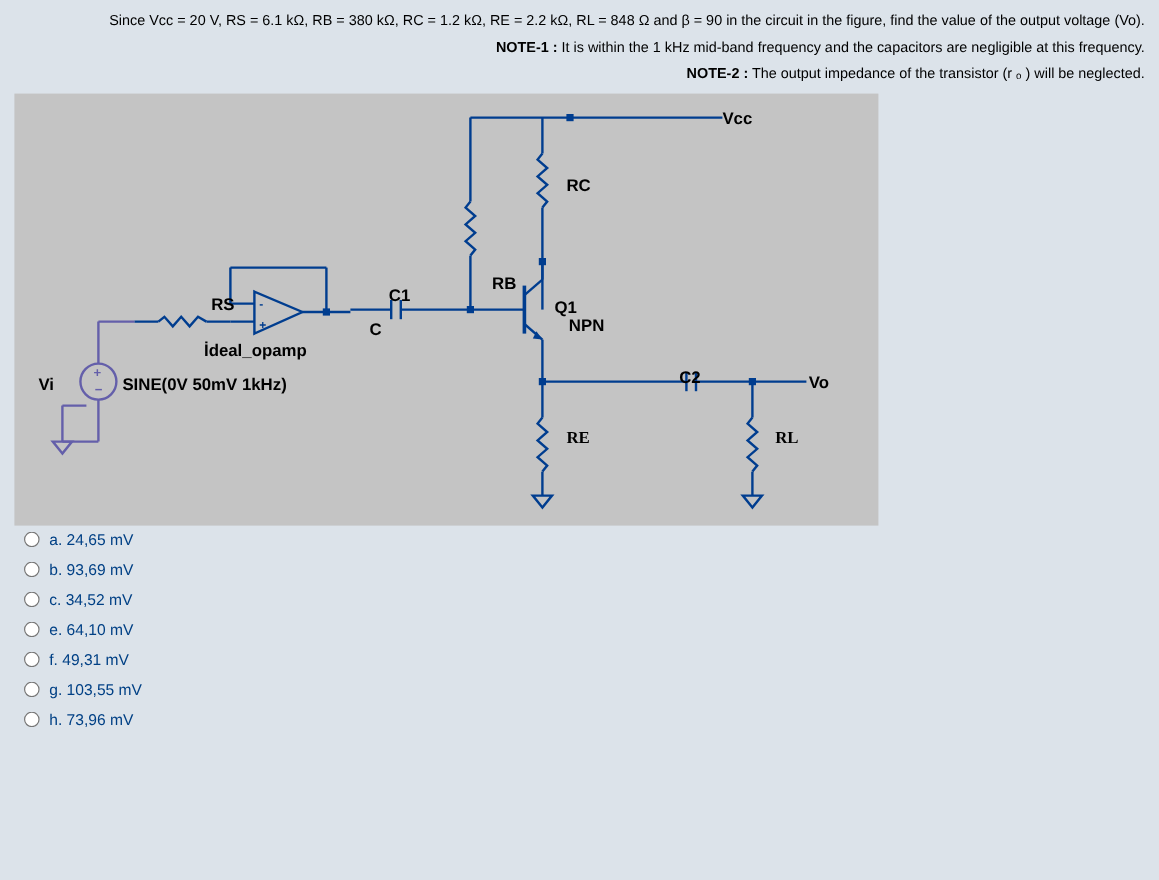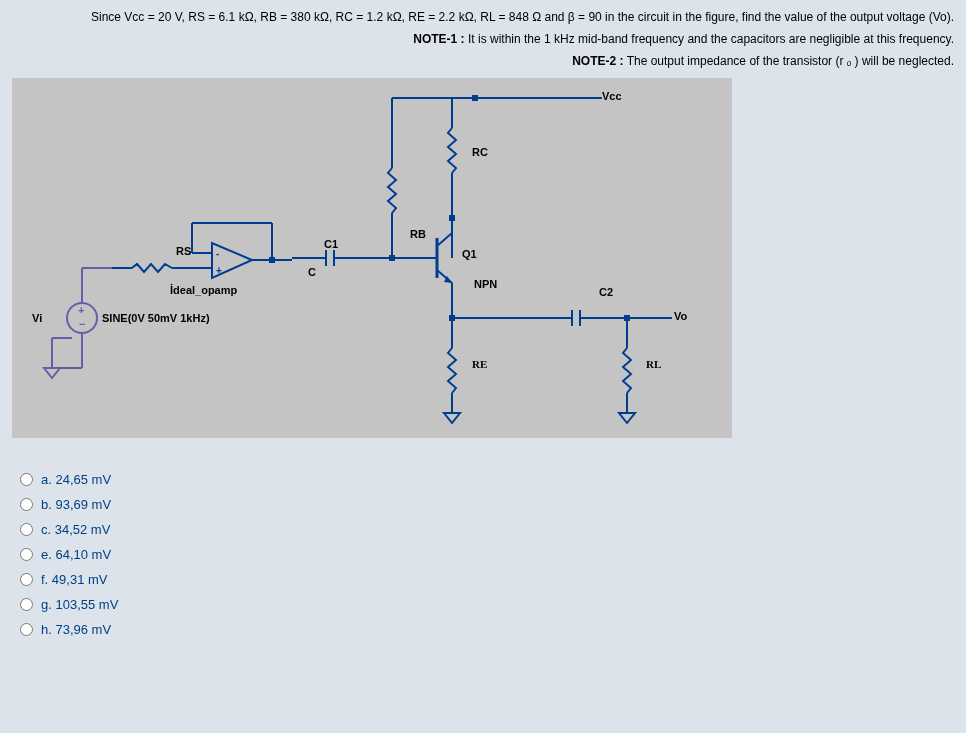--- a/index.html
+++ b/index.html
@@ -26,26 +26,26 @@
       font-family: Arial, sans-serif;
       font-size: 13px;
       font-weight: bold;
     }
     .circuit-area svg {
       width: 100%;
       height: 100%;
     }
     .circuit-label {
       position: absolute;
-      font-size: 11px;
+      font-size: 14px;
       font-weight: bold;
       color: #000;
     }
     .options {
-      margin-top: 34px;
+      margin-top: 4px;
       padding-left: 8px;
     }
     .option {
       display: flex;
       align-items: center;
       margin-bottom: 10px;
       font-size: 13px;
       color: #004085;
     }
     .option input[type="radio"] {
@@ -140,22 +140,22 @@
   <span class="circuit-label" style="left:590px; top:12px;">Vcc</span>
   <span class="circuit-label" style="left:460px; top:68px;">RC</span>
   <span class="circuit-label" style="left:398px; top:104px;margin-top:46px;">RB</span>
   <span class="circuit-label" style="left:312px; top:160px;">C1</span>
   <span class="circuit-label" style="left:296px; top:188px;">C</span>
   <span class="circuit-label" style="left:128px; top:167px;padding-left:36px;">RS</span>
   <span class="circuit-label" style="left:158px; top:206px;">İdeal_opamp</span>
   <span class="circuit-label" style="left:20px; top:234px;">Vi</span>
   <span class="circuit-label" style="left:90px; top:234px; font-weight:bold;">SINE(0V 50mV 1kHz)</span>
   <span class="circuit-label" style="left:450px; top:170px;">Q1</span>
-  <span class="circuit-label" style="left:450px; top:200px;padding-left:12px;">NPN</span>
-  <span class="circuit-label" style="left:554px; top:208px;margin-left:33px;">C2</span>
+  <span class="circuit-label" style="left:450px; top:185px;padding-left:12px;">NPN</span>
+  <span class="circuit-label" style="left:554px; top:228px;">C2</span>
   <span class="circuit-label" style="left:662px; top:232px;">Vo</span>
   <span class="circuit-label" style="left:460px; top:280px;font-family:Liberation Serif, serif;">RE</span>
   <span class="circuit-label" style="left:634px; top:280px;font-family:Liberation Serif, serif;">RL</span>
 </div>
 
 <div class="options">
   <label class="option">
       <input type="radio" name="ans" style="">
       <span>a. 24,65 mV</span>
     </label>

